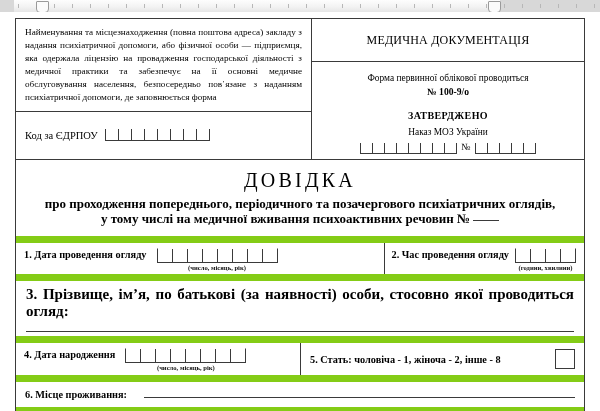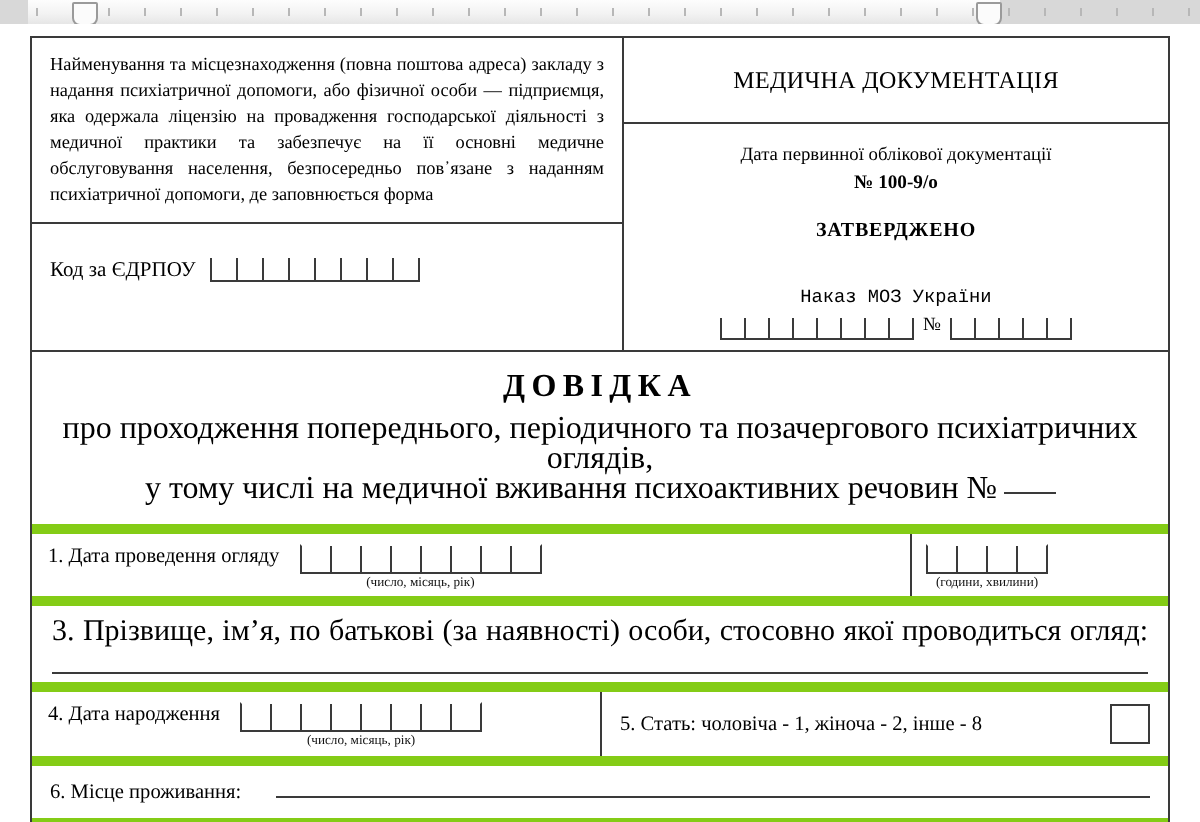--- a/index.html
+++ b/index.html
@@ -146,62 +146,63 @@
     display: flex;
     flex-direction: column;
   }
   .form-no { font-weight: bold; font-size: 9.6px; }
   .approved {
     font-weight: bold;
     font-size: 10px;
     letter-spacing: .4px;
     margin-top: 11px;
   }
-  .order-line { margin-top: 20px; font-size: 9.4px; font-family: Liberation Mono, monospace; }
+  .order-line { margin-top: 4px; font-size: 9.4px; }
   .order-comb {
     margin-top: 2px;
     display: flex;
     justify-content: center;
     align-items: flex-end;
     gap: 5px;
     font-size: 9.4px;
   }
   .comb-sm span { width: 11px; height: 10px; }
   .comb-xs span { width: 11px; height: 10px; }
 
   
   .title-band {
     border-top: 1px solid #3a3a3a;
     padding: 9px 14px 10px 14px;
     text-align: center;
   }
   .dovidka {
-    font-weight: bold;
-    font-size: 16px;
+    font-weight: normal;
+    font-size: 20px;
     letter-spacing: 3.2px;
     margin-bottom: 4px;
   }
   .subtitle {
-    font-weight: normal;
-    font-size: 16px;
+    font-weight: bold;
+    font-size: 13px;
     line-height: 15px;
   }
   .num-rule {
     display: inline-block;
     width: 26px;
     border-bottom: 1px solid #3a3a3a;
     margin-left: 3px;
     vertical-align: 2px;
   }
 
   
   .row {
-    border-top: 5px solid #84cc16;
+    border-top: 7px solid #84cc16;
     display: flex;
     align-items: stretch;
+    font-weight: bold;
   }
   .cell { box-sizing: border-box; }
   .cell-split { border-right: 1px solid #3a3a3a; }
 
   .field {
     padding: 5px 8px 3px 8px;
     font-size: 10.3px;
     display: flex;
     align-items: flex-start;
     gap: 10px;
@@ -344,21 +345,21 @@
               <span></span>
               <span></span>
               <span></span>
             </span>
         </div>
       </div>
 
       <div class="hdr-right">
         <div class="med-doc-title">МЕДИЧНА ДОКУМЕНТАЦІЯ</div>
         <div class="approve-block">
-          <div>Дата первинної облікової документації</div>
+          <div>Форма первинної облікової проводиться</div>
           <div class="form-no">№ 100-9/о</div>
           <div class="approved">ЗАТВЕРДЖЕНО</div>
           <div class="order-line">Наказ МОЗ України</div>
           <div class="order-comb">
             <span class="comb comb-sm" id="order-date-comb">
                 <span></span>
                 <span></span>
                 <span></span>
                 <span></span>
                 <span></span>
@@ -402,20 +403,21 @@
                 <span></span>
                 <span></span>
                 <span></span>
               </span>
             <span class="caption">(число, місяць, рік)</span>
           </span>
         </div>
       </div>
       <div class="cell r1-right">
         <div class="field">
+          <span class="field-label">2. Час проведення огляду</span>
           <span class="boxcomb-wrap">
             <span class="boxcomb" id="exam-time-comb">
                 <span></span>
                 <span></span>
                 <span></span>
                 <span></span>
               </span>
             <span class="caption">(години, хвилини)</span>
           </span>
         </div>

